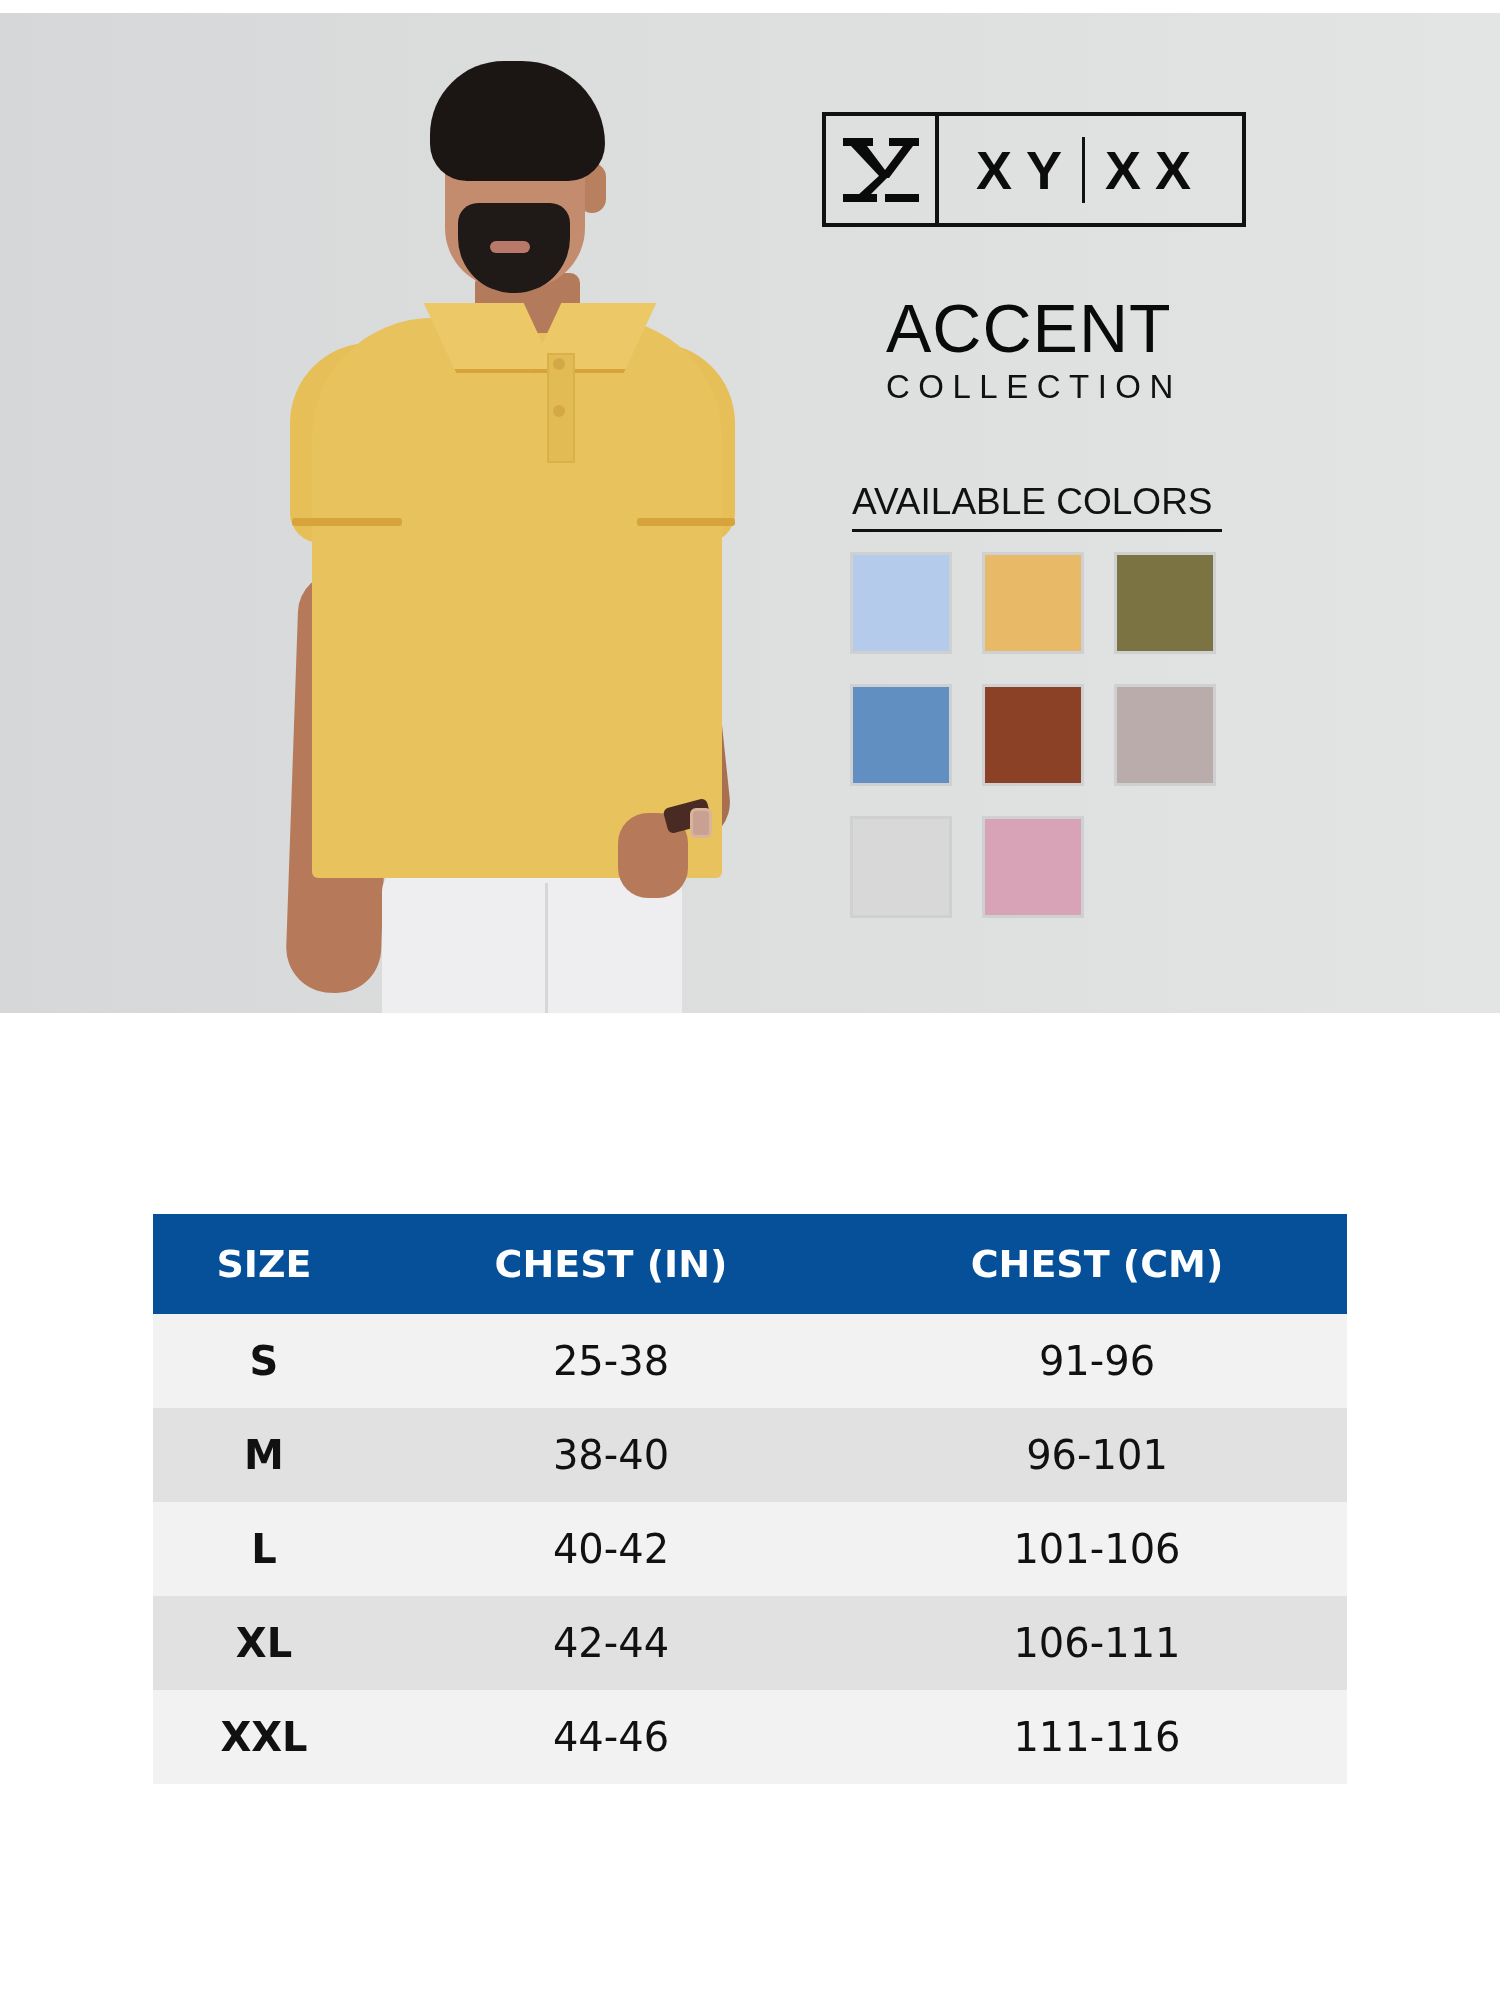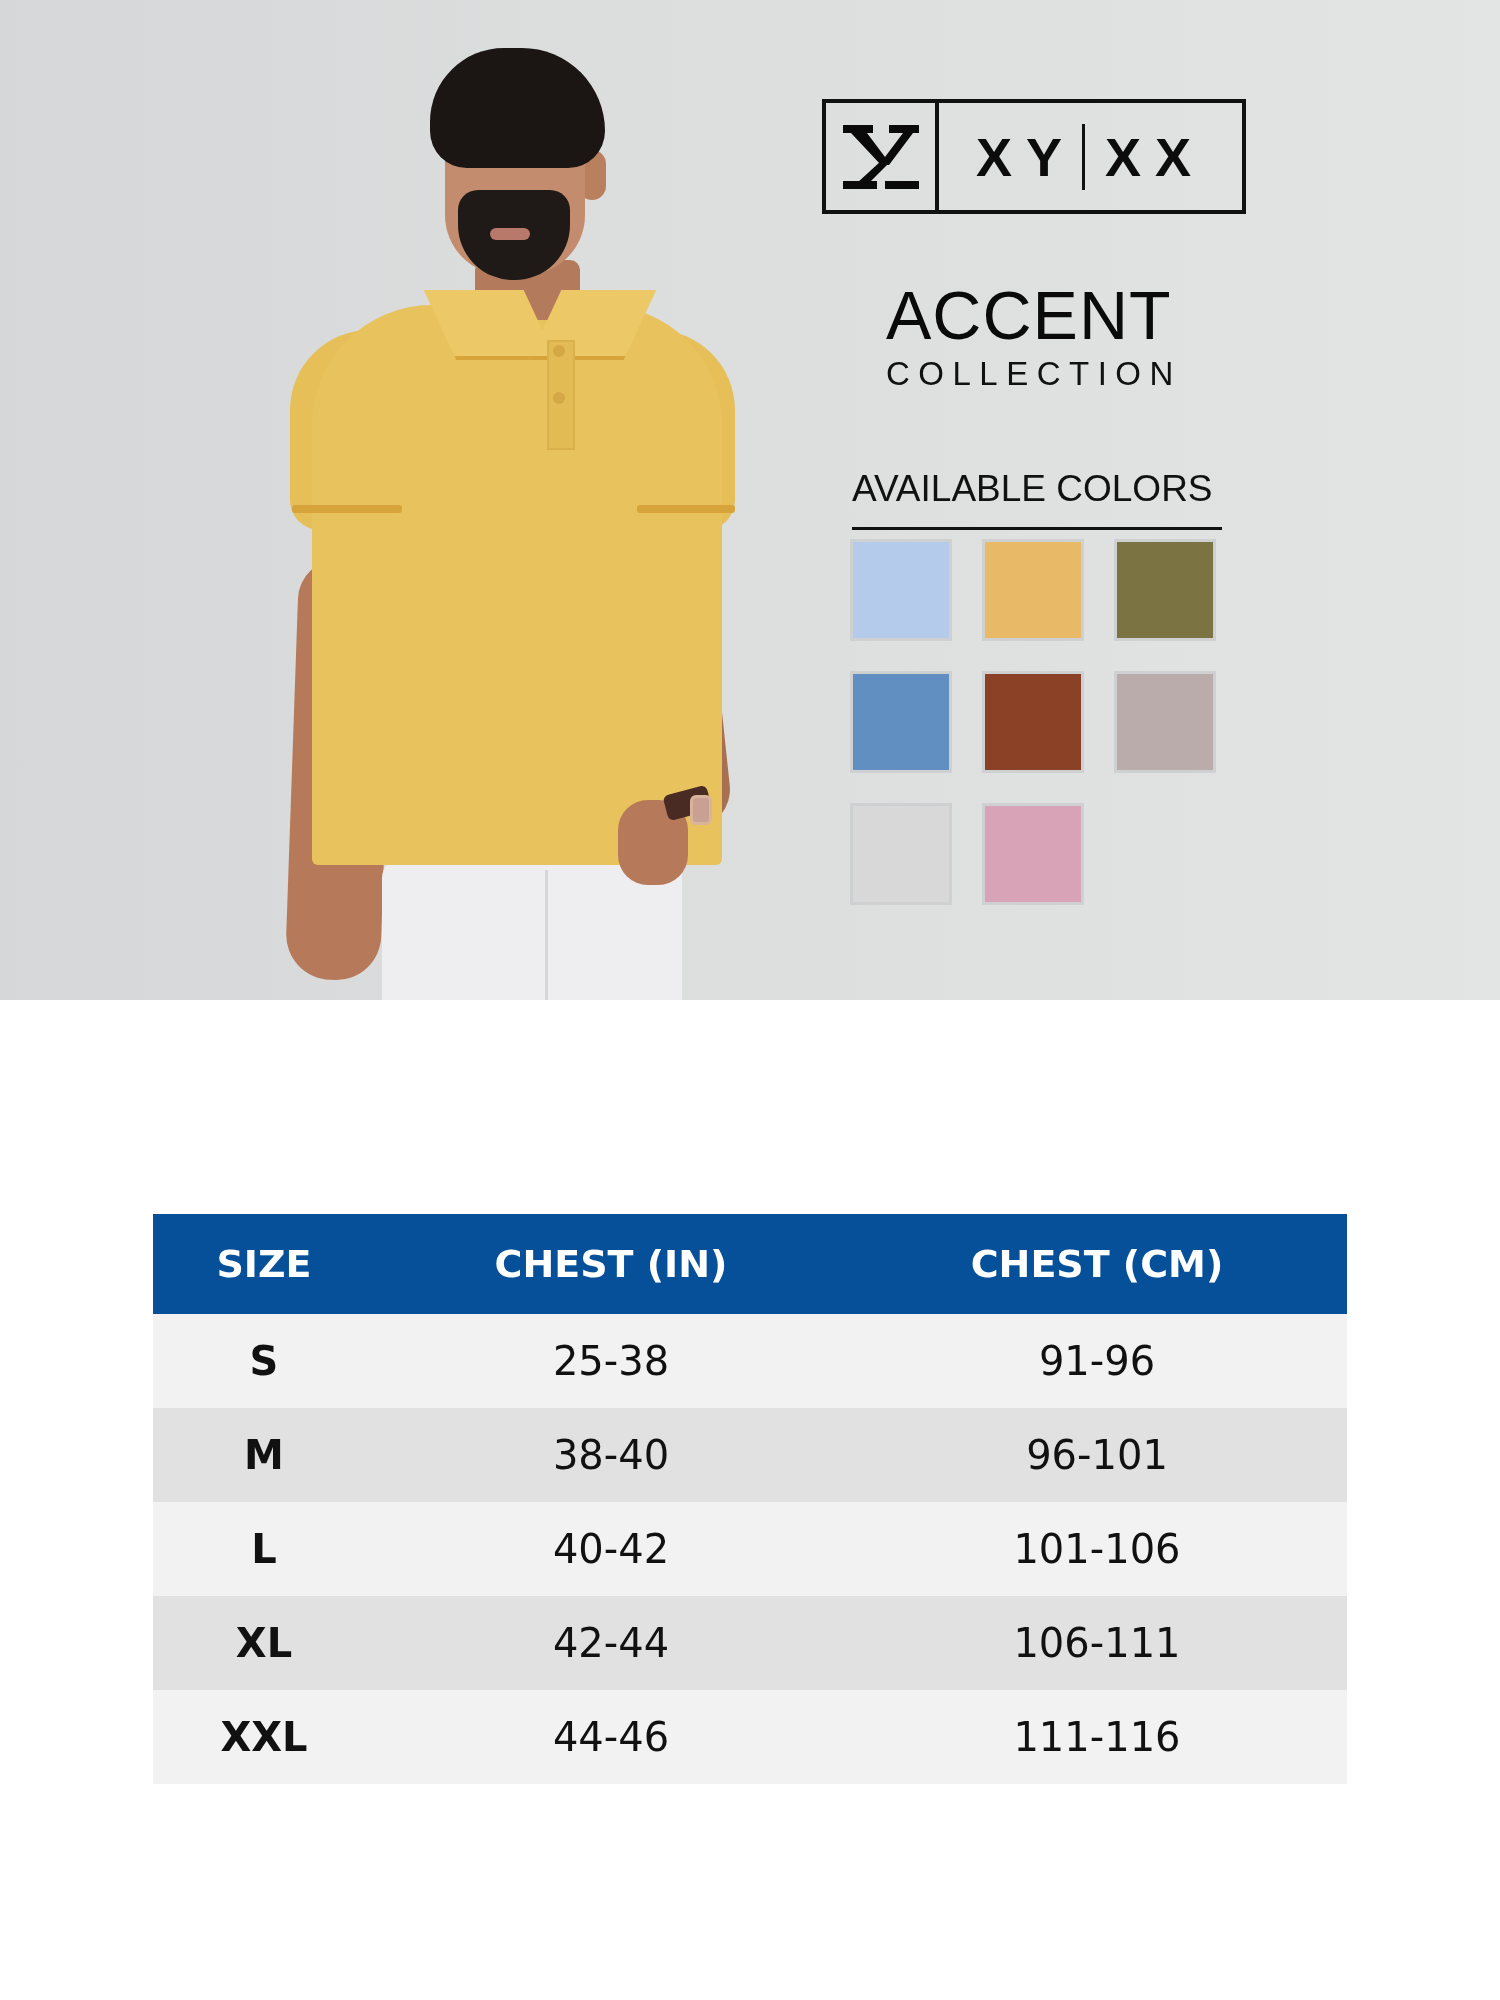--- a/index.html
+++ b/index.html
@@ -1,21 +1,21 @@
 <!DOCTYPE html>
 <html><head>
   <meta charset="utf-8">
   <style>
     * { margin: 0; padding: 0; box-sizing: border-box; }
     html, body { width: 1500px; height: 2000px; background: #ffffff; overflow: hidden; }
     body { position: relative; font-family: "DejaVu Sans", sans-serif; color: #000; }
 
     
     .hero {
-      position: absolute; left: 0; top: 0; width: 1500px; height: 1000px;
+      position: absolute; left: 0; top: 13px; width: 1500px; height: 1000px;
       background: linear-gradient(90deg, #d6d7d8 0%, #dcdddd 40%, #dfe0e0 70%, #e3e4e4 100%);
       overflow: hidden;
     }
 
     
     .model { position: absolute; left: 0; top: 0; width: 800px; height: 1000px; }
     .model .part { position: absolute; }
     .hair { left: 430px; top: 48px; width: 175px; height: 120px; background: #1b1614;
             border-radius: 80px 90px 40px 40px; }
     .face { left: 445px; top: 100px; width: 140px; height: 175px; background: #c48c6e;
@@ -76,21 +76,21 @@
       letter-spacing: 1px; line-height: 70px; color: #0a0a0a;
     }
     .subtitle {
       position: absolute; left: 886px; top: 356px; width: 300px;
       font-family: "Liberation Sans", sans-serif; font-size: 33px; letter-spacing: 8.5px;
       line-height: 36px; color: #111;
     }
     .colors-heading {
       position: absolute; left: 852px; top: 468px; width: 370px;
       font-family: "Liberation Sans", sans-serif; font-size: 37px; line-height: 42px;
-      color: #111; padding-bottom: 17px; border-bottom: 3px solid #111; white-space: nowrap;
+      color: #111; padding-bottom: 6px; border-bottom: 3px solid #111; white-space: nowrap;
     }
 
     
     .swatches {
       position: absolute; left: 850px; top: 539px; width: 366px;
       display: grid; grid-template-columns: repeat(3, 102px); column-gap: 30px; row-gap: 30px;
     }
     .swatch {
       width: 102px; height: 102px; border: 3px solid #cfd0d2; cursor: pointer;
     }

